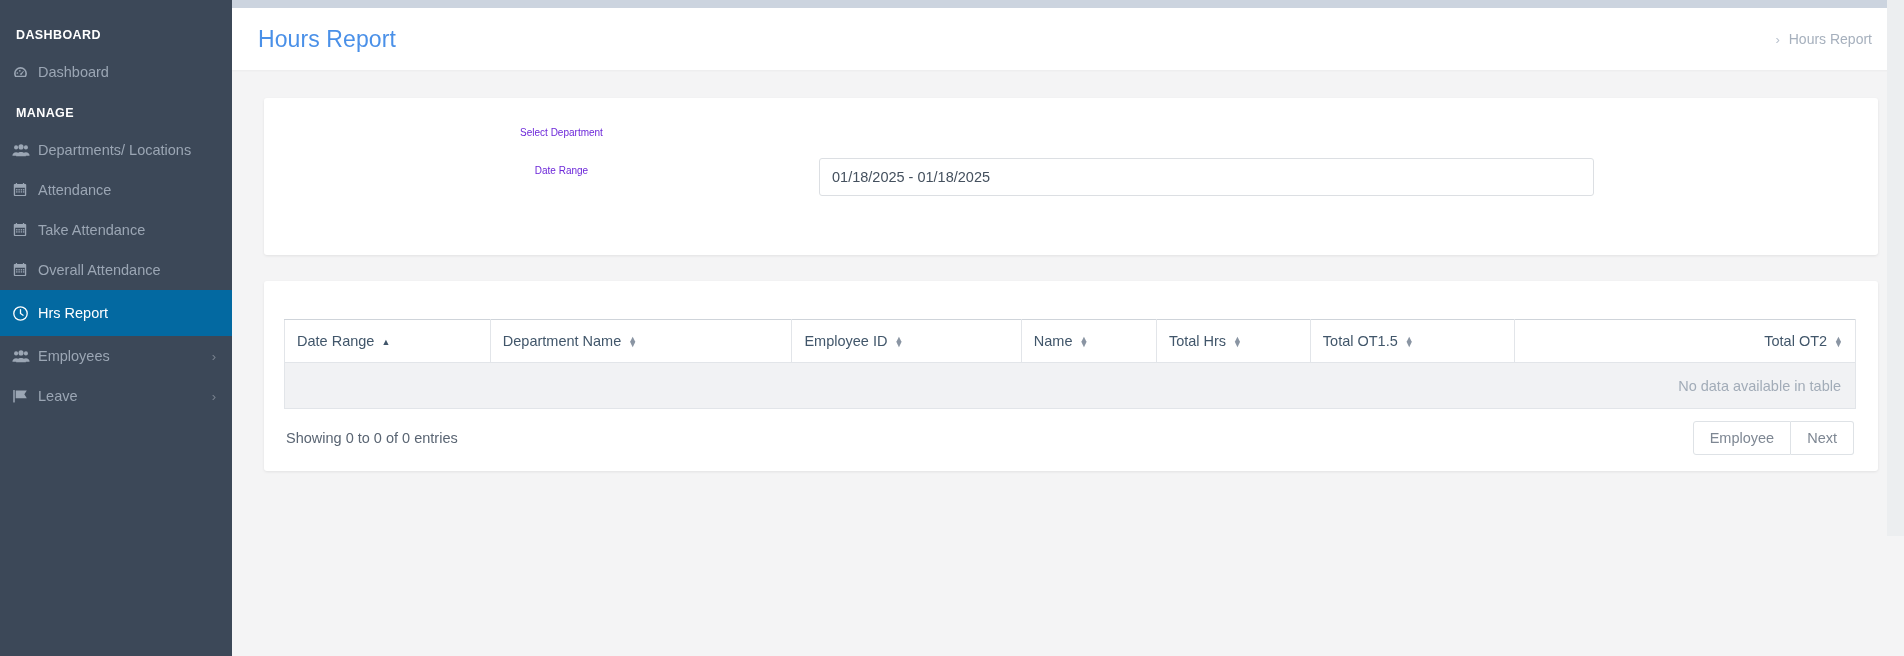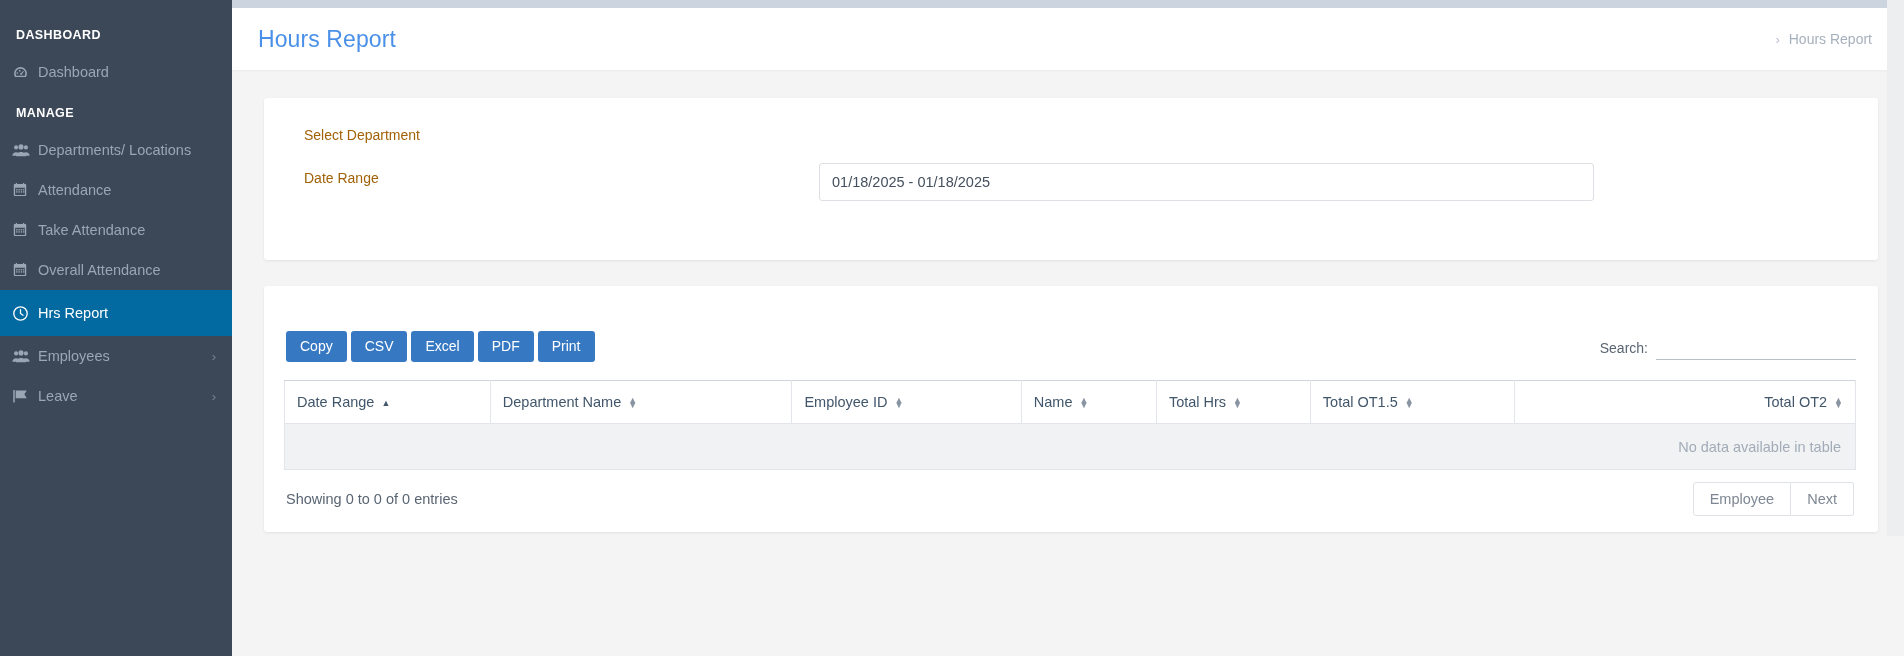--- a/index.html
+++ b/index.html
@@ -125,25 +125,26 @@
     margin-bottom: 26px;
   }
   .form-row {
     display: flex;
     align-items: flex-start;
     margin-bottom: 20px;
   }
   .form-label {
     width: 535px;
     min-width: 535px;
-    font-size: 14px;
-    color: #a16207;
+    font-size: 10px;
+    color: #6d28d9;
     padding-top: 7px;
     padding-left: 20px;
     box-sizing: border-box;
+    text-align: center;
   }
   .form-control-wrap { flex: 1; max-width: 775px; }
 
   .select-box {
     position: relative;
     height: 32px;
     border: 1px solid #cfd3d8;
     border-radius: 4px;
     background: #ffffff;
     display: flex;
@@ -452,33 +453,20 @@
         </div>
 
         <div class="form-row submit-row">
           <div class="form-label"></div>
         </div>
 
       </div>
 
       <div class="card card-table">
 
-        <div class="table-toolbar">
-          <div class="export-buttons">
-            <button class="btn-export">Copy</button>
-            <button class="btn-export">CSV</button>
-            <button class="btn-export">Excel</button>
-            <button class="btn-export">PDF</button>
-            <button class="btn-export">Print</button>
-          </div>
-          <div class="search-wrap">
-            <span>Search:</span>
-            <input class="search-input" type="text" placeholder="" style="">
-          </div>
-        </div>
 
         <table class="dt">
           <colgroup>
             <col style="width:13.1%">
             <col style="width:19.2%">
             <col style="width:14.6%">
             <col style="width:8.6%">
             <col style="width:9.8%">
             <col style="width:13.0%">
             <col style="width:21.7%">

